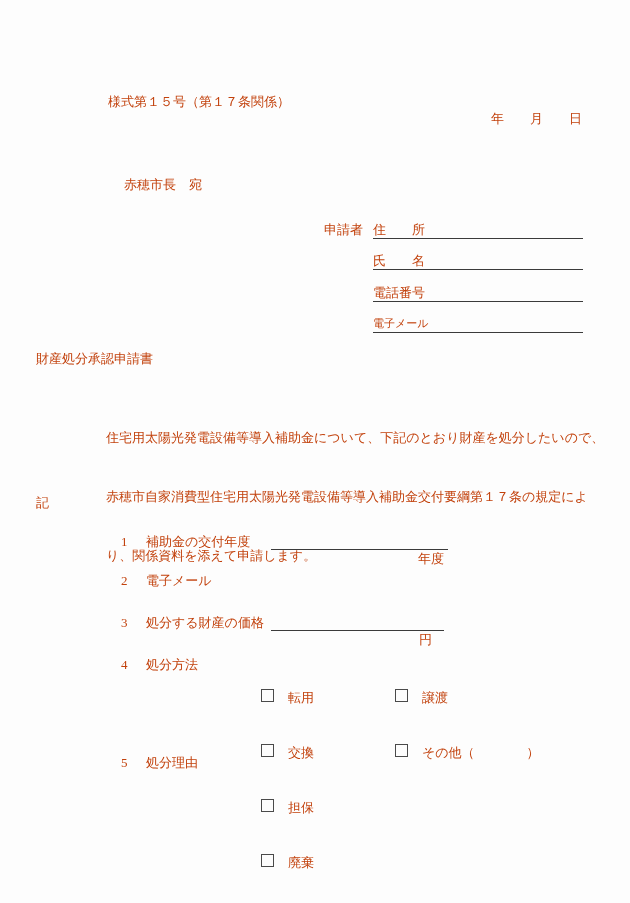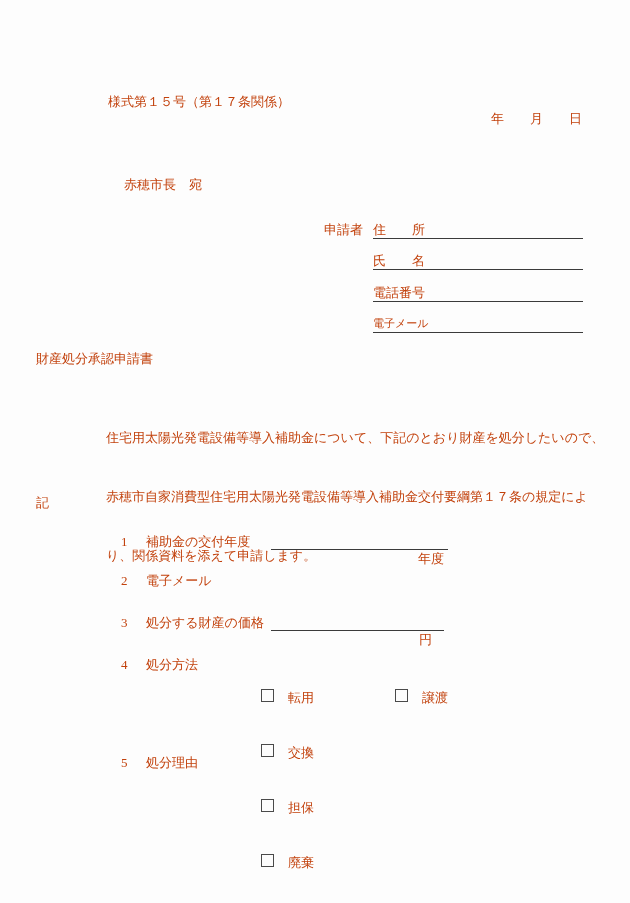--- a/index.html
+++ b/index.html
@@ -143,20 +143,24 @@
       <span class="checkbox"></span>
       <span class="cb-label">廃棄</span>
     </div>
   </div>
 
   <div class="abs" style="left:359px; top:655px">
     <div class="cb-row">
       <span class="checkbox"></span>
       <span class="cb-label">譲渡</span>
     </div>
+    <div class="cb-row">
+      <span class="checkbox"></span>
+      <span class="cb-label">その他（　　　　）</span>
+    </div>
   </div>
 
   <div class="abs item-row" style="left:85px; top:754px">
     <span class="item-no">5</span>
     <span>処分理由</span>
   </div>
 
 </div>
 
 </body></html>

